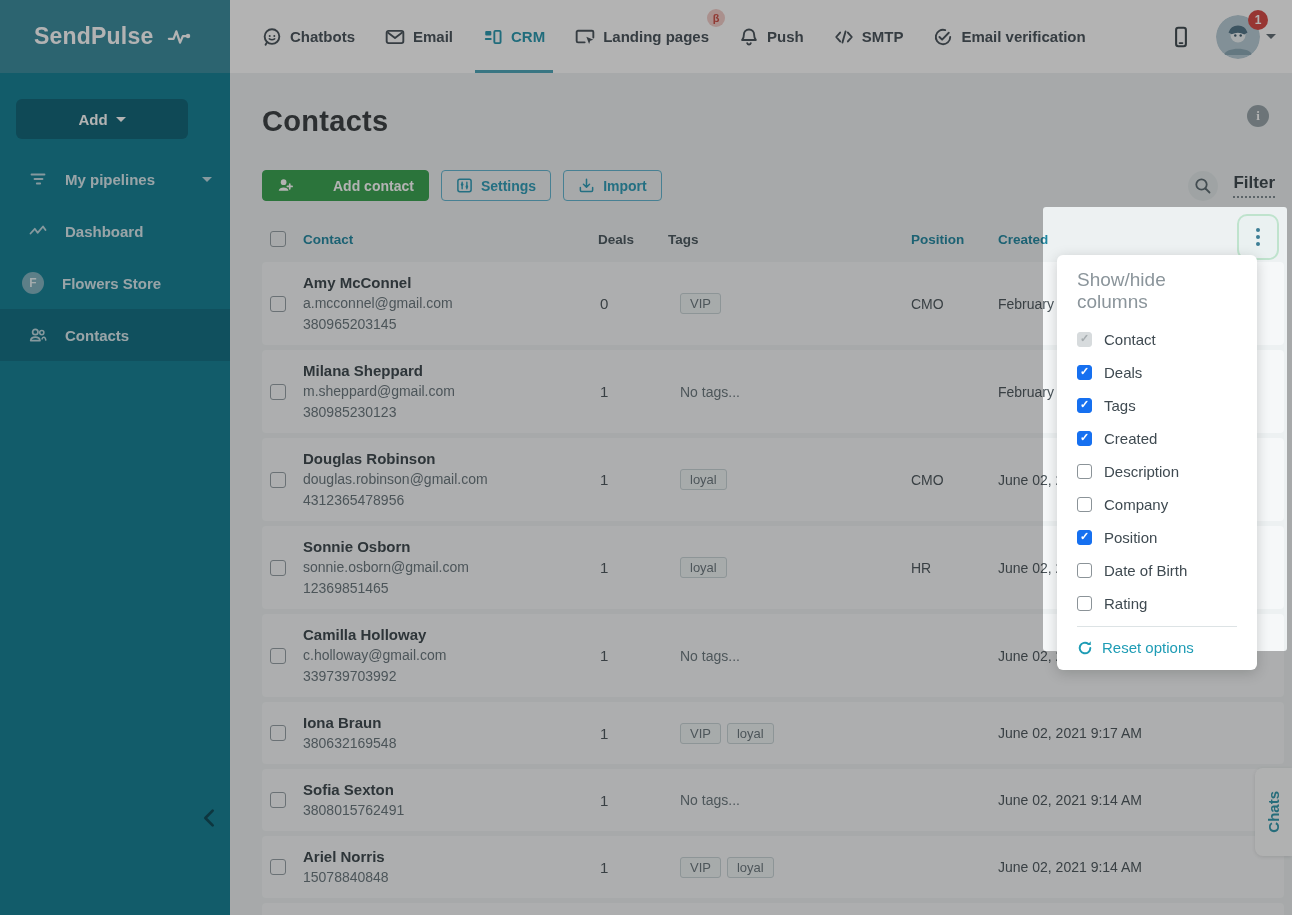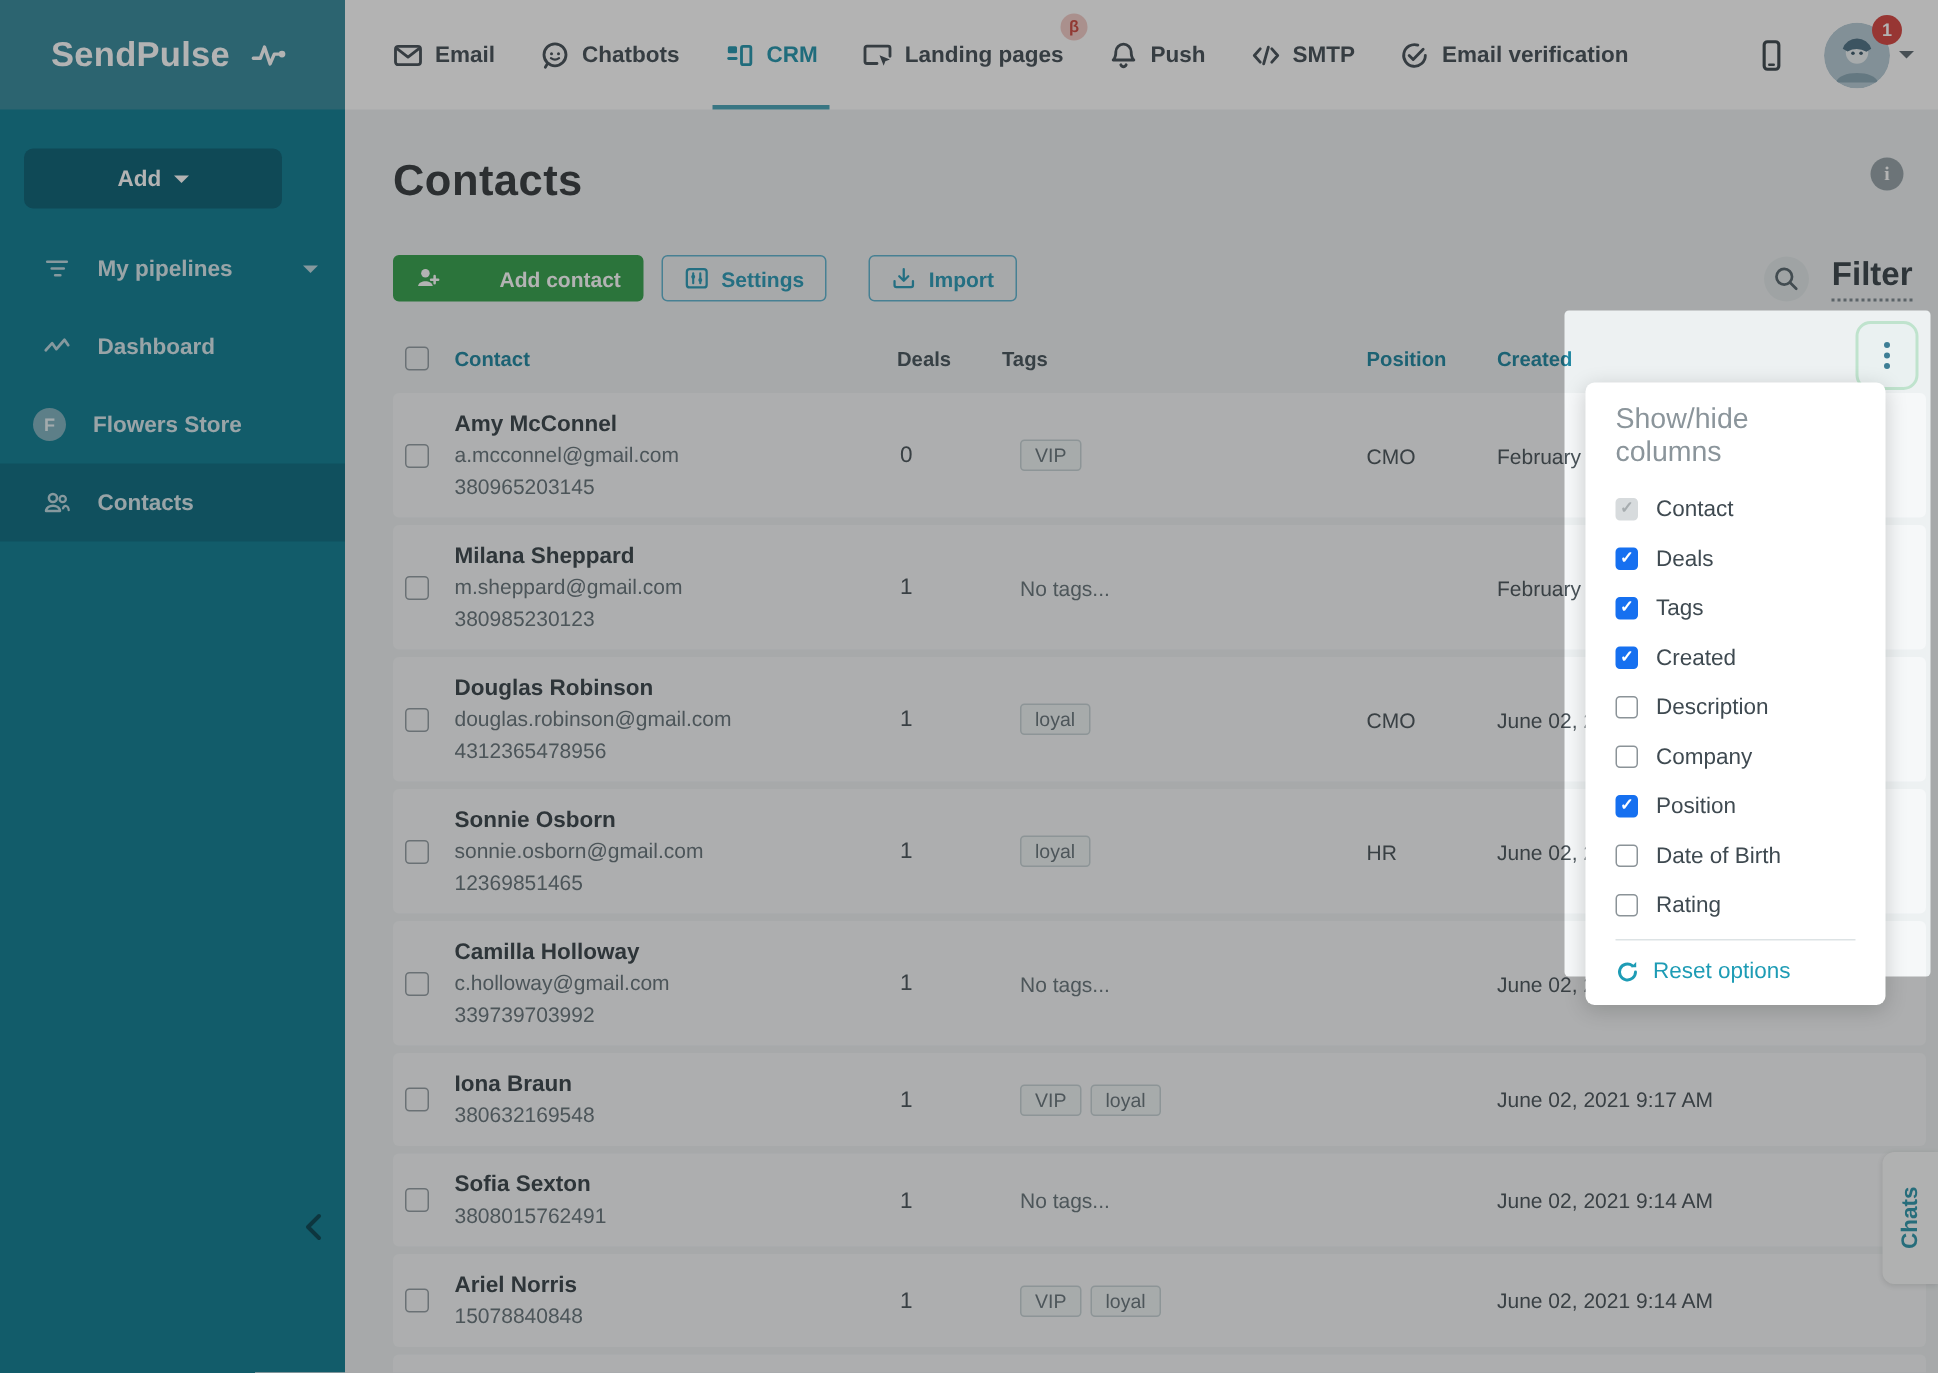--- a/index.html
+++ b/index.html
@@ -46,25 +46,25 @@
   .content { position:absolute; left:230px; top:73px; width:1062px; height:842px; padding:0 8px 0 32px; z-index:1; }
   .title-row { margin-top:32px; display:flex; align-items:flex-start; }
   .page-title { font-size:29px; font-weight:bold; color:#363b3e; letter-spacing:.3px; }
   .info-icon { margin-left:auto; margin-right:15px; margin-top:0; width:22px; height:22px; border-radius:50%;
                background:#96a2a8; color:#fff; font-size:13px; font-weight:bold; font-family:"Liberation Serif", serif;
                display:flex; align-items:center; justify-content:center; cursor:pointer; }
   .actions-row { margin-top:32px; display:flex; align-items:center; }
   .btn { display:flex; align-items:center; gap:8px; border-radius:4px; font-size:14px; font-weight:bold;
          padding:0 14px; height:31px; cursor:pointer; font-family:inherit; }
   .btn-green { background:#35a14c; border:1px solid #35a14c; color:#fff; margin-right:12px;gap:39px; }
-  .btn-outline { background:transparent; border:1px solid #5fb3cf; color:#2a9ab6; margin-right:28px; }
+  .btn-outline { background:transparent; border:1px solid #5fb3cf; color:#2a9ab6; margin-right:12px; }
   .btn .b-icon { width:17px; height:17px; }
   .search-filter { margin-left:auto; display:flex; align-items:center; gap:15px; margin-right:9px; }
   .search-btn { width:30px; height:30px; border-radius:50%; background:#e2e8e9; border:none; display:flex; align-items:center; justify-content:center; color:#57666d; cursor:pointer; }
-  .filter-link { font-size:22px; font-weight:bold; color:#39434a; border-bottom:2px dotted #7e898f; padding-bottom:3px; cursor:pointer; }
+  .filter-link { font-size:17px; font-weight:bold; color:#39434a; border-bottom:2px dotted #7e898f; padding-bottom:3px; cursor:pointer; }
 
   
   .grid-cols { display:grid; grid-template-columns:41px 295px 70px 243px 87px 1fr; align-items:center; }
   .thead { height:46px; margin-top:15px; }
   .thead .h-label { font-size:13.5px; font-weight:bold; color:#47545b; }
   .thead .h-label.accent { color:#1f86a0; cursor:pointer; }
   .cb { width:16px; height:16px; border:1.5px solid #939da3; border-radius:3px; background:transparent; display:inline-block; cursor:pointer; }
   .thead .cb, .trow .cb { margin-left:8px; }
   .trow { background:#f6f8f9; border-radius:4px; margin-bottom:5px; padding:10px 0; cursor:pointer; }
   .c-name { font-size:15px; font-weight:bold; color:#39444a; line-height:21px; }
@@ -166,37 +166,37 @@
         <path d="M11 3.5L5.5 9l5.5 5.5" stroke="currentColor" stroke-width="2" fill="none" stroke-linecap="round" stroke-linejoin="round"></path>
       </svg>
   </div>
 </div>
 
 <div class="topbar">
   <div class="tn-items" id="tn-items">
       <div class="tn-item">
         <span class="tn-icon">
           <svg viewBox="0 0 18 18" width="20" height="20">
-            <rect x="1.5" y="3.5" width="15" height="11" rx="1.6" stroke="currentColor" fill="none" stroke-linecap="round" stroke-linejoin="round" stroke-width="1.7"></rect>
-            <path d="M2.8 5.2L9 10l6.2-4.8" stroke="currentColor" fill="none" stroke-linecap="round" stroke-linejoin="round" stroke-width="1.7"></path>
-          </svg>
-        </span>
-        <span>Email</span>
-      </div>
-      <div class="tn-item">
-        <span class="tn-icon">
-          <svg viewBox="0 0 18 18" width="20" height="20">
             <circle cx="9" cy="8.6" r="6.6" stroke="currentColor" fill="none" stroke-linecap="round" stroke-linejoin="round" stroke-width="1.7"></circle>
             <path d="M4.6 13.6l-1.4 2.4" stroke="currentColor" fill="none" stroke-linecap="round" stroke-linejoin="round" stroke-width="1.7"></path>
             <circle cx="6.9" cy="8" r=".9" fill="currentColor"></circle>
             <circle cx="11.1" cy="8" r=".9" fill="currentColor"></circle>
             <path d="M6.6 10.6q2.4 1.7 4.8 0" stroke="currentColor" fill="none" stroke-linecap="round" stroke-linejoin="round" stroke-width="1.4"></path>
           </svg>
         </span>
         <span>Chatbots</span>
+      </div>
+      <div class="tn-item">
+        <span class="tn-icon">
+          <svg viewBox="0 0 18 18" width="20" height="20">
+            <rect x="1.5" y="3.5" width="15" height="11" rx="1.6" stroke="currentColor" fill="none" stroke-linecap="round" stroke-linejoin="round" stroke-width="1.7"></rect>
+            <path d="M2.8 5.2L9 10l6.2-4.8" stroke="currentColor" fill="none" stroke-linecap="round" stroke-linejoin="round" stroke-width="1.7"></path>
+          </svg>
+        </span>
+        <span>Email</span>
       </div>
       <div class="tn-item active">
         <span class="tn-icon">
           <svg viewBox="0 0 18 18" width="20" height="20">
             <rect x="2" y="3.5" width="5.5" height="4.2" rx=".9" fill="currentColor"></rect>
             <path d="M2.5 10.8h4.5" stroke="currentColor" fill="none" stroke-linecap="round" stroke-linejoin="round" stroke-width="1.7"></path>
             <rect x="10.2" y="3.5" width="5.6" height="11" rx="1" stroke="currentColor" fill="none" stroke-linecap="round" stroke-linejoin="round" stroke-width="1.7"></rect>
           </svg>
         </span>
         <span>CRM</span>

